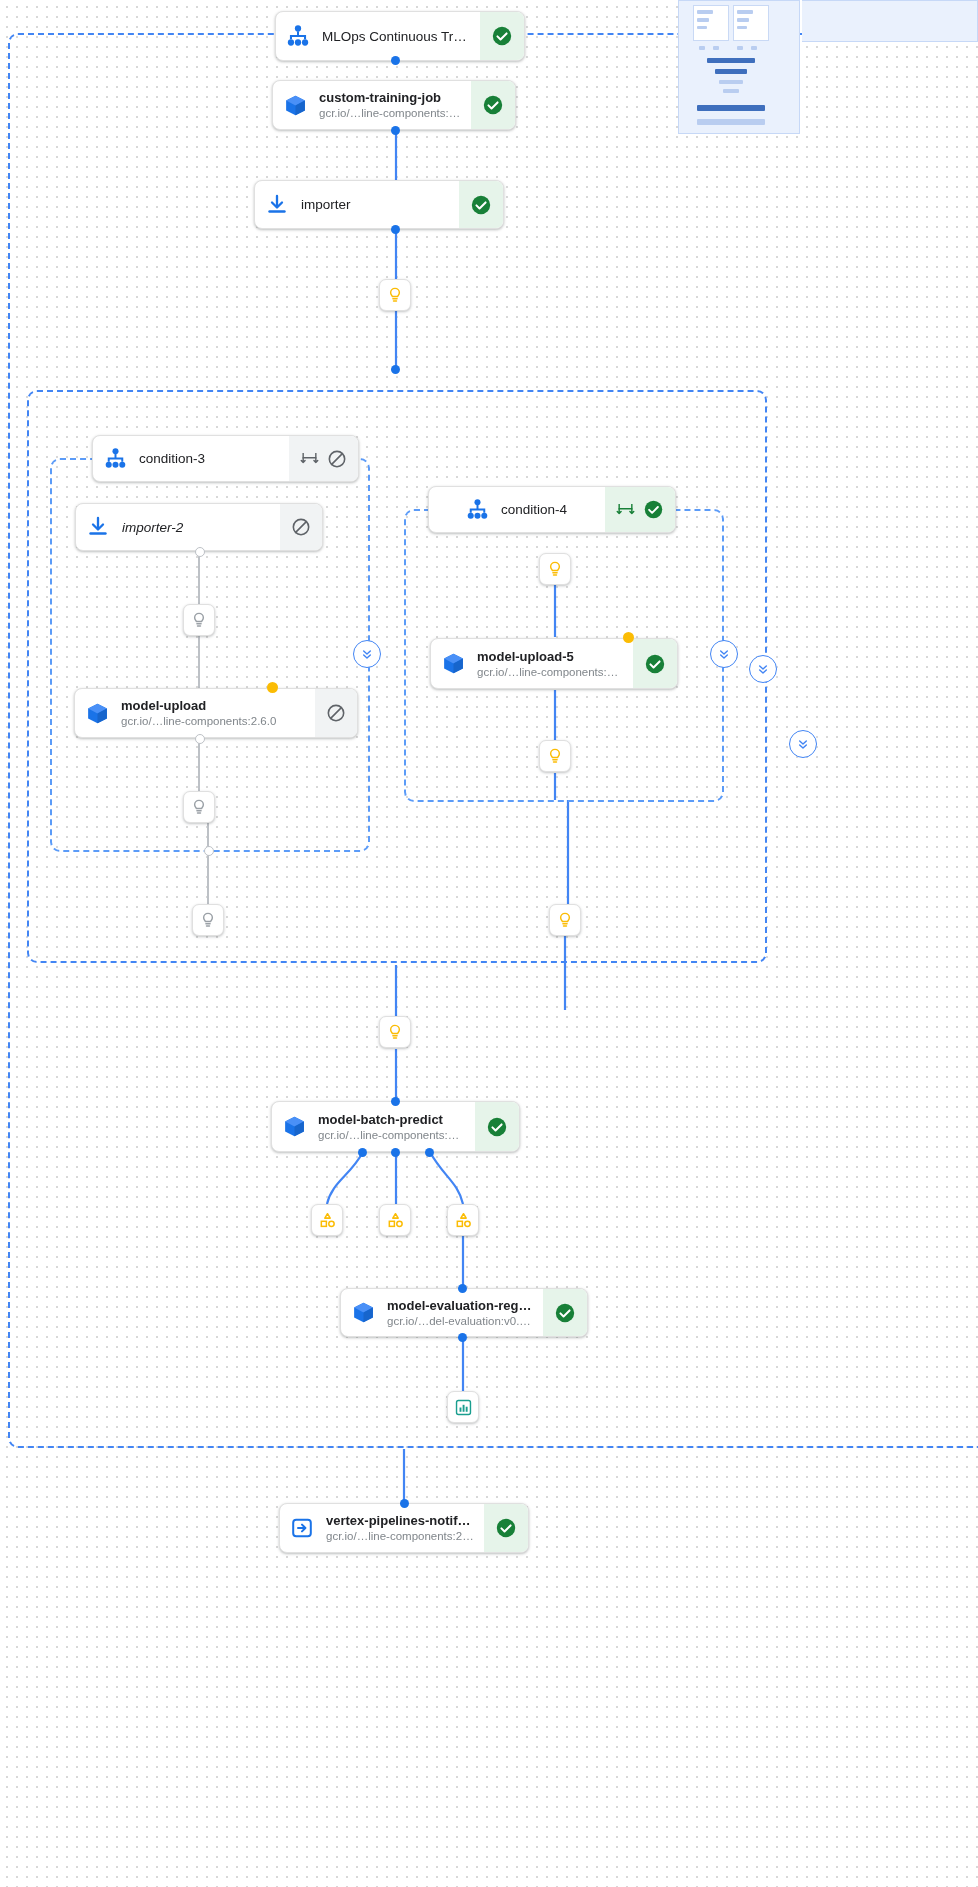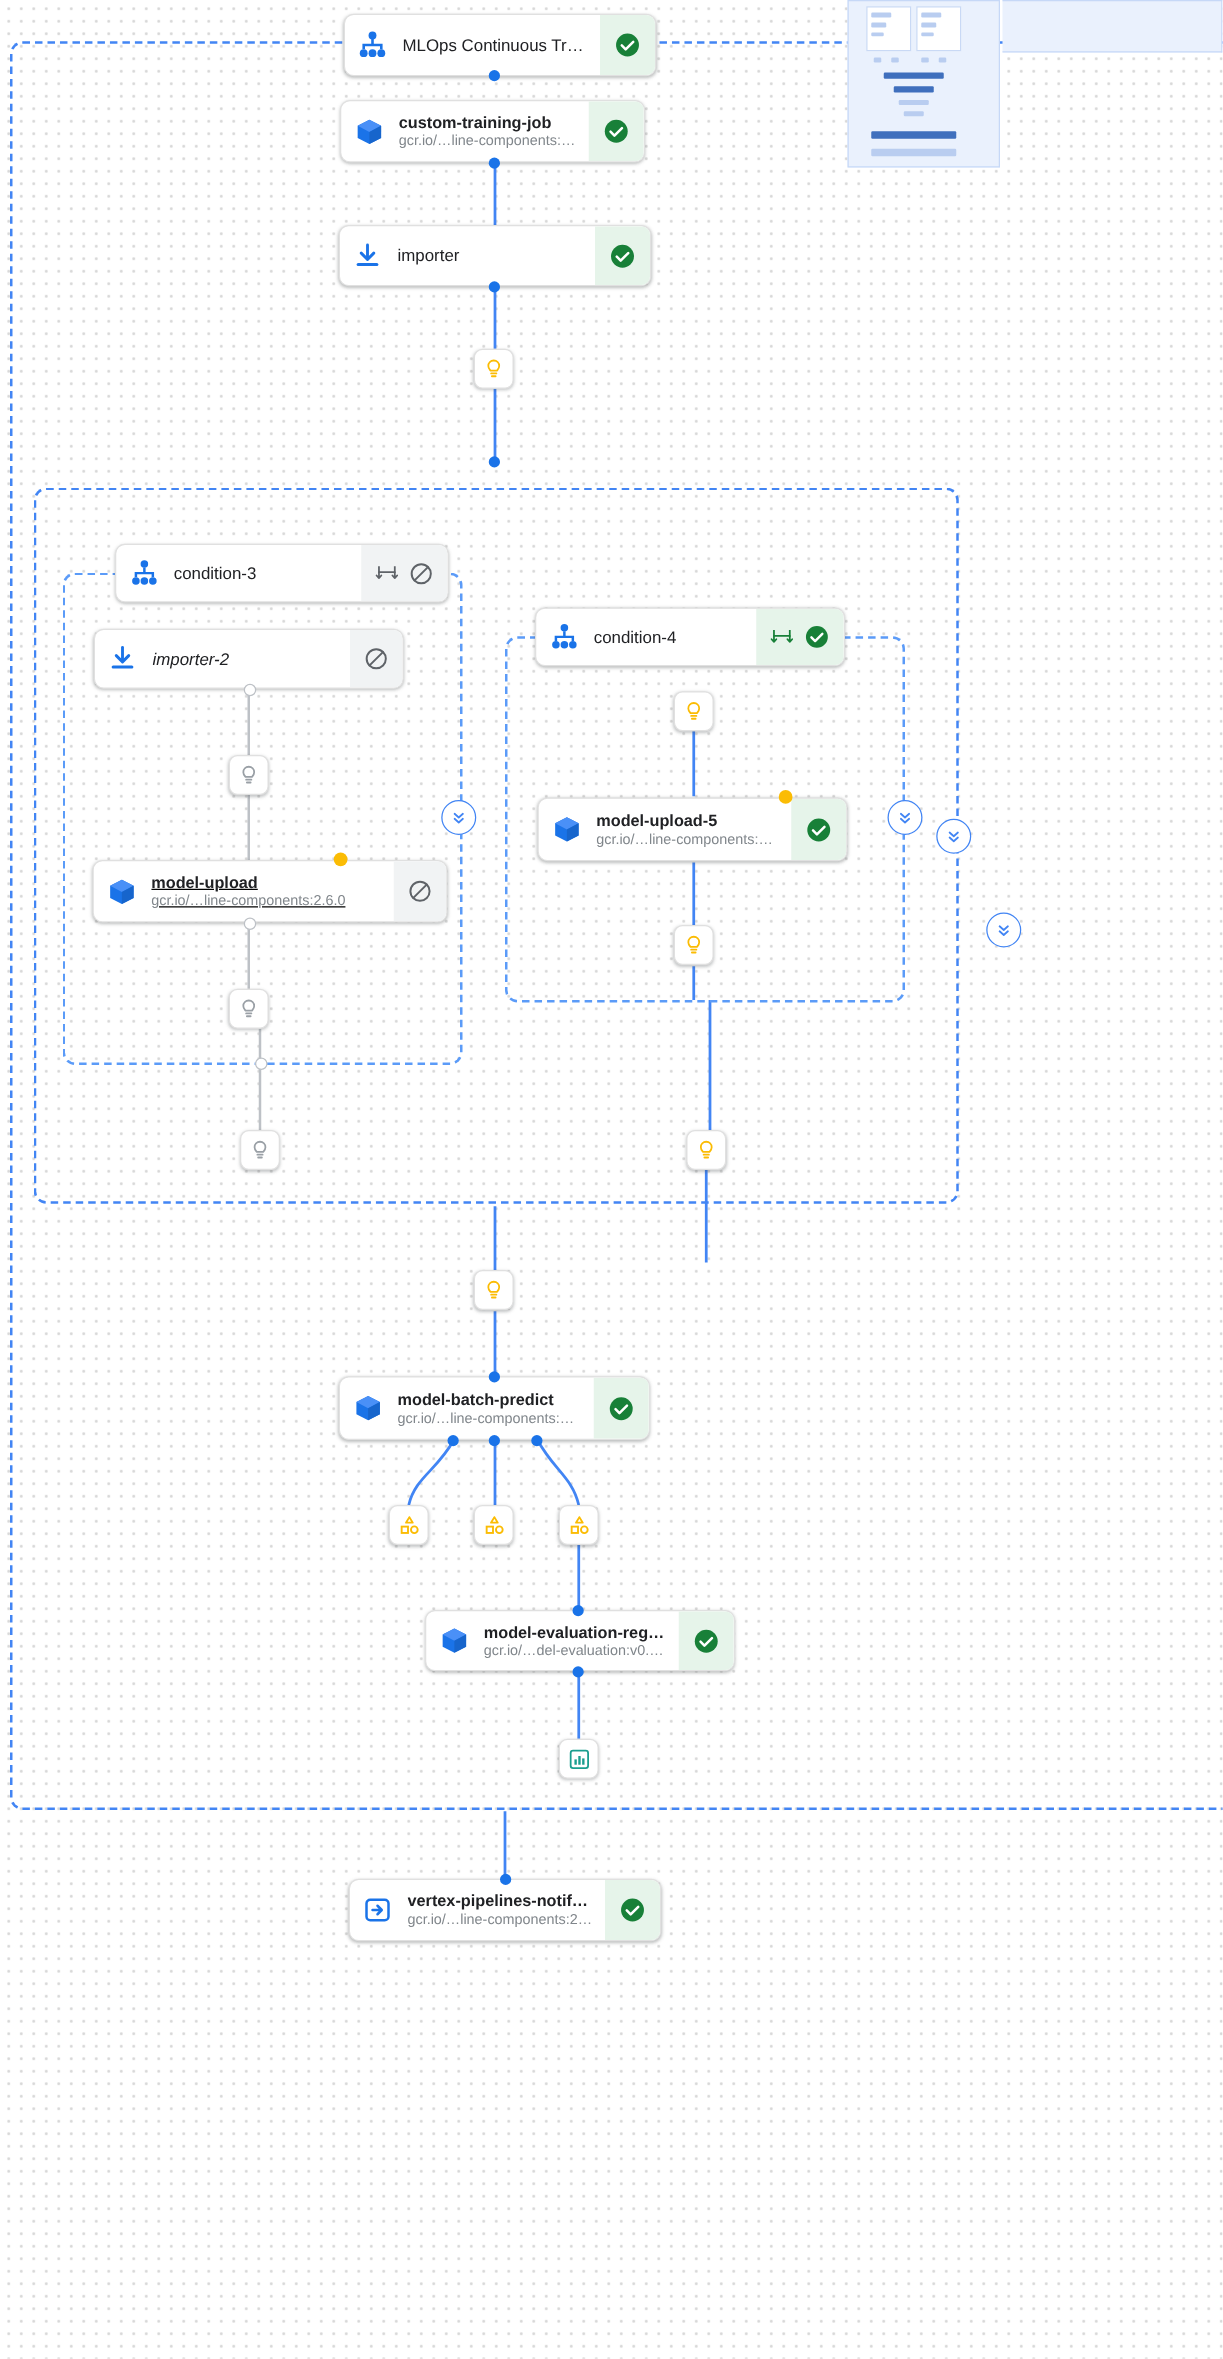--- a/index.html
+++ b/index.html
@@ -170,21 +170,21 @@
     </div>
     <div class="status ok">
       <svg width="22" height="22" viewBox="0 0 24 24">
         <circle cx="12" cy="12" r="10" fill="#188038"></circle>
         <path d="M7 12.4 L10.4 15.8 L17 9.2" stroke="#fff" stroke-width="2.2" fill="none" stroke-linecap="round" stroke-linejoin="round"></path>
       </svg>
     </div>
   </div>
   <div class="dot" style="left:391px;top:126px;"></div>
 
-  <div class="node" style="left:271px;top:180px;width:250px;height:49px;">
+  <div class="node" style="left:254px;top:180px;width:250px;height:49px;">
     <div class="icon">
       <svg width="24" height="24" viewBox="0 0 24 24">
         <path d="M12 3 L12 13" stroke="#1a73e8" stroke-width="2.3" stroke-linecap="round"></path>
         <path d="M7 9.5 L12 14.5 L17 9.5" stroke="#1a73e8" stroke-width="2.3" fill="none" stroke-linecap="round" stroke-linejoin="round"></path>
         <path d="M4.5 18.5 L19.5 18.5" stroke="#1a73e8" stroke-width="2.4" stroke-linecap="round"></path>
       </svg>
     </div>
     <div class="body">
       <div class="title">importer</div>
     </div>
@@ -254,21 +254,21 @@
   <div class="dot hollow" style="left:195px;top:547px;"></div>
 
   <div class="chip" style="left:183px;top:604px;">
     <svg width="18" height="18" viewBox="0 0 24 24">
       <path d="M12 3.2 C8.6 3.2 6.2 5.8 6.2 9 C6.2 11.4 7.6 12.7 8.6 14 L15.4 14
                C16.4 12.7 17.8 11.4 17.8 9 C17.8 5.8 15.4 3.2 12 3.2 Z" fill="none" stroke="#9aa0a6" stroke-width="1.9"></path>
       <path d="M9.2 17 L14.8 17 M10 20 L14 20" stroke="#9aa0a6" stroke-width="1.9" stroke-linecap="round"></path>
     </svg>
   </div>
 
-  <div class="node" style="left:74px;top:688px;width:284px;height:50px;text-decoration:underline;">
+  <div class="node" style="left:74px;top:688px;width:284px;height:50px;">
     <div class="icon">
       <svg width="25" height="25" viewBox="0 0 24 24">
         <path d="M12 2.6 L21 7.3 L21 16.7 L12 21.4 L3 16.7 L3 7.3 Z" fill="#1a73e8"></path>
         <path d="M12 2.6 L21 7.3 L12 12 L3 7.3 Z" fill="#4a90f7"></path>
         <path d="M12 12 L21 7.3 L21 16.7 L12 21.4 Z" fill="#1765cc"></path>
       </svg>
     </div>
     <div class="body">
       <div class="title bold">model-upload</div>
       <div class="sub">gcr.io/…line-components:2.6.0</div>
@@ -293,21 +293,21 @@
   <div class="dot hollow" style="left:204px;top:846px;"></div>
 
   <div class="chip" style="left:192px;top:904px;">
     <svg width="18" height="18" viewBox="0 0 24 24">
       <path d="M12 3.2 C8.6 3.2 6.2 5.8 6.2 9 C6.2 11.4 7.6 12.7 8.6 14 L15.4 14
                C16.4 12.7 17.8 11.4 17.8 9 C17.8 5.8 15.4 3.2 12 3.2 Z" fill="none" stroke="#9aa0a6" stroke-width="1.9"></path>
       <path d="M9.2 17 L14.8 17 M10 20 L14 20" stroke="#9aa0a6" stroke-width="1.9" stroke-linecap="round"></path>
     </svg>
   </div>
 
-  <div class="node" style="left:428px;top:486px;width:248px;height:47px;">
+  <div class="node" style="left:428px;top:486px;width:248px;height:47px;padding-left:26px;">
     <div class="icon">
       <svg width="25" height="25" viewBox="0 0 24 24">
         <circle cx="12" cy="5" r="2.9" fill="#1a73e8"></circle>
         <circle cx="5.5" cy="18" r="2.9" fill="#1a73e8"></circle>
         <circle cx="12" cy="18" r="2.9" fill="#1a73e8"></circle>
         <circle cx="18.5" cy="18" r="2.9" fill="#1a73e8"></circle>
         <path d="M12 7.6 L12 12 M5.5 15.1 L5.5 12 L18.5 12 L18.5 15.1" stroke="#1a73e8" stroke-width="1.9" fill="none"></path>
       </svg>
     </div>
     <div class="body">

